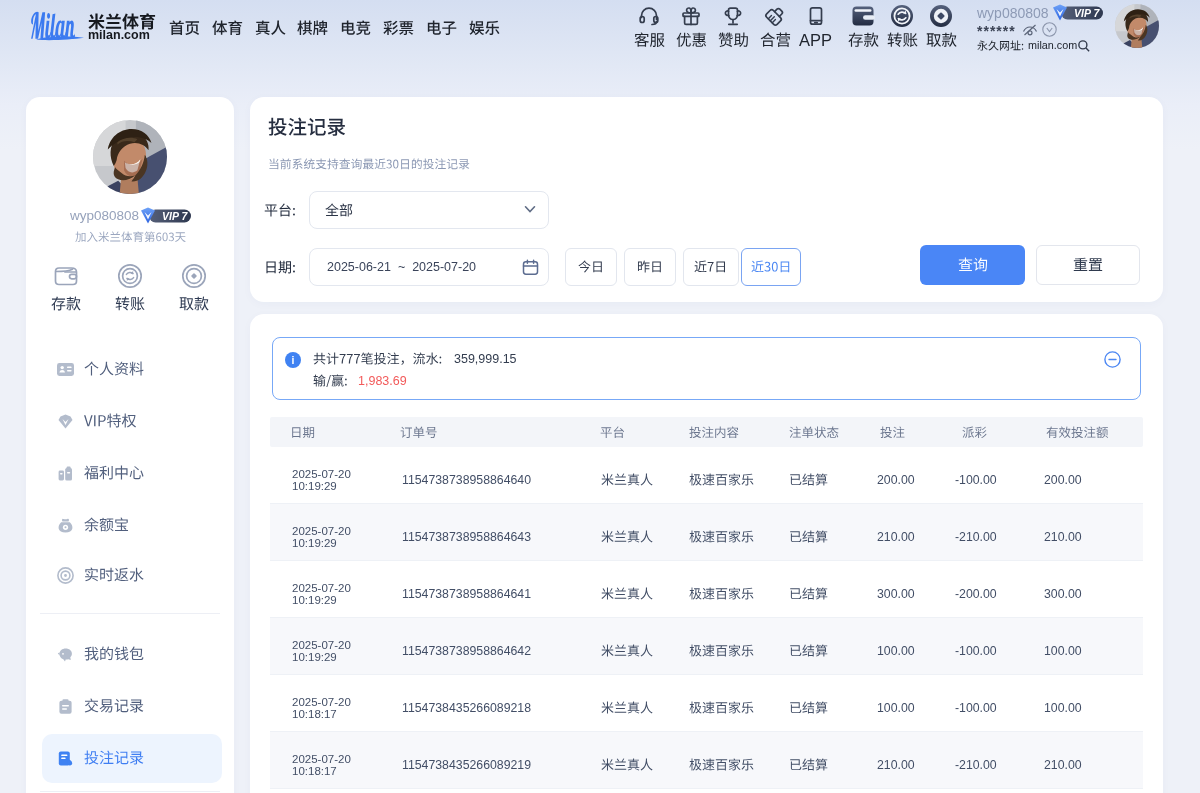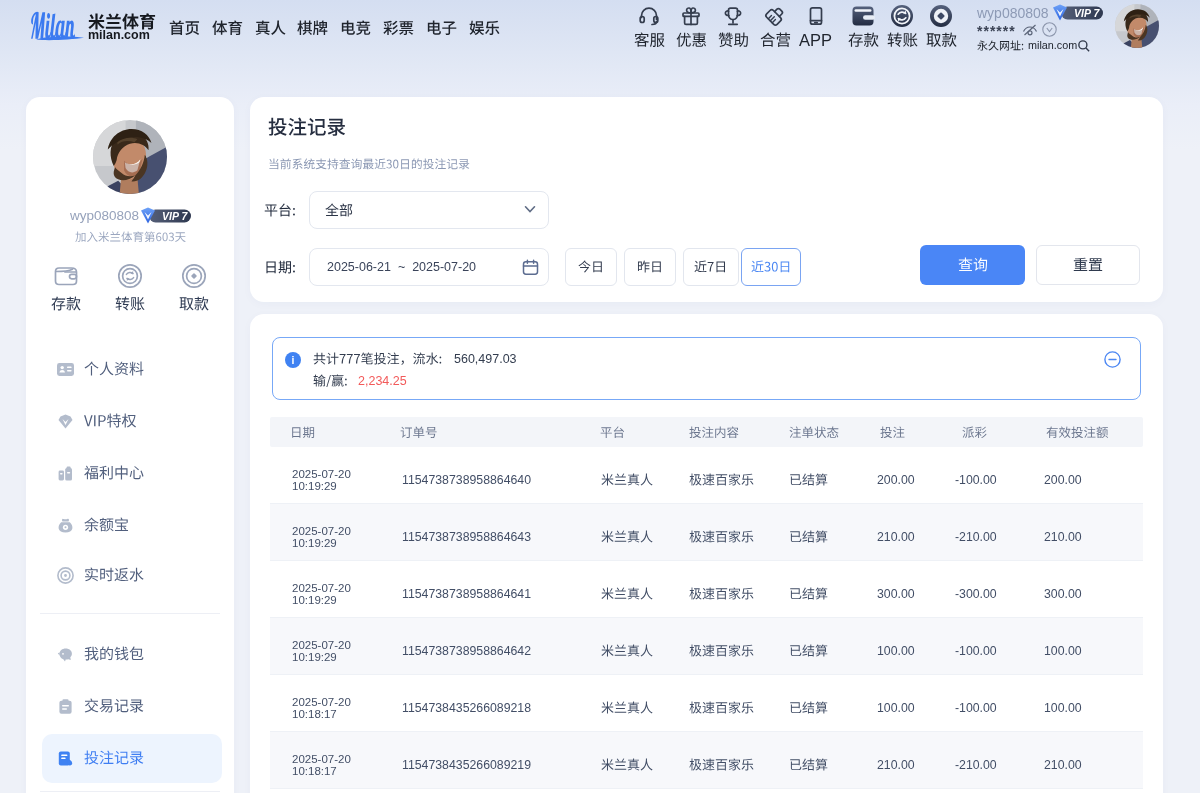--- a/index.html
+++ b/index.html
@@ -585,30 +585,30 @@
       <use href="#g105" transform="translate(40.4 11.44) scale(0.013000)"></use>
       <use href="#g110" transform="translate(47.6 11.44) scale(0.013000)"></use>
       <use href="#g81" transform="translate(60.6 11.44) scale(0.013000)"></use>
       <use href="#g82" transform="translate(73.6 11.44) scale(0.013000)"></use>
       <use href="#g111" transform="translate(86.6 11.44) scale(0.013000)"></use>
       <use href="#g112" transform="translate(99.6 11.44) scale(0.013000)"></use>
       <use href="#g72" transform="translate(112.6 11.44) scale(0.013000)"></use>
       <use href="#g41" transform="translate(125.6 11.44) scale(0.013000)"></use>
     </svg>
   </div>
-<div style="position:absolute;left:454px;top:352.8px;font-size:12.5px;font-weight:400;color:#333d4f;line-height:12.5px;white-space:nowrap;">560,497.03</div>
+<div style="position:absolute;left:454px;top:352.8px;font-size:12.5px;font-weight:400;color:#333d4f;line-height:12.5px;white-space:nowrap;">359,999.15</div>
 <div style="position:absolute;left:313px;top:373.7px;line-height:0">
     <svg width="34.7" height="13.0" viewBox="0 0 34.7 13.0" fill="#333d4f" xmlns="http://www.w3.org/2000/svg">
       <use href="#g113" transform="translate(0.0 11.44) scale(0.013000)"></use>
       <use href="#g114" transform="translate(13.0 11.44) scale(0.013000)"></use>
       <use href="#g115" transform="translate(18.1 11.44) scale(0.013000)"></use>
       <use href="#g41" transform="translate(31.1 11.44) scale(0.013000)"></use>
     </svg>
   </div>
-<div style="position:absolute;left:358px;top:374.8px;font-size:12.5px;font-weight:400;color:#f25a5a;line-height:12.5px;white-space:nowrap;">2,234.25</div>
+<div style="position:absolute;left:358px;top:374.8px;font-size:12.5px;font-weight:400;color:#f25a5a;line-height:12.5px;white-space:nowrap;">1,983.69</div>
 <svg style="position:absolute;left:1104px;top:351px" width="17" height="17" viewBox="0 0 17 17" fill="none" stroke="#4c87f3" stroke-width="1.4">
     <circle cx="8.5" cy="8.5" r="7.6"></circle>
     <path d="M5 8.5 H12" stroke-linecap="round"></path>
   </svg>
 <div style="position:absolute;left:270px;top:417px;width:873px;height:30px;background:#f3f5f9;border-radius:2px"></div>
 <div style="position:absolute;left:290px;top:425.5px;line-height:0">
     <svg width="25.0" height="12.5" viewBox="0 0 25.0 12.5" fill="#6b768e" xmlns="http://www.w3.org/2000/svg">
       <use href="#g97" transform="translate(0.0 11.0) scale(0.012500)"></use>
       <use href="#g102" transform="translate(12.5 11.0) scale(0.012500)"></use>
     </svg>
@@ -748,21 +748,21 @@
     </svg>
   </div>
 <div style="position:absolute;left:789px;top:587.2px;line-height:0">
     <svg width="39.0" height="13.0" viewBox="0 0 39.0 13.0" fill="#424e66" xmlns="http://www.w3.org/2000/svg">
       <use href="#g133" transform="translate(0.0 11.44) scale(0.013000)"></use>
       <use href="#g134" transform="translate(13.0 11.44) scale(0.013000)"></use>
       <use href="#g135" transform="translate(26.0 11.44) scale(0.013000)"></use>
     </svg>
   </div>
 <div style="position:absolute;left:877px;top:587.9px;font-size:12.3px;font-weight:400;color:#424e66;line-height:12.3px;white-space:nowrap;">300.00</div>
-<div style="position:absolute;left:955px;top:587.9px;font-size:12.3px;font-weight:400;color:#424e66;line-height:12.3px;white-space:nowrap;">-300.00</div>
+<div style="position:absolute;left:955px;top:587.9px;font-size:12.3px;font-weight:400;color:#424e66;line-height:12.3px;white-space:nowrap;">-200.00</div>
 <div style="position:absolute;left:1044px;top:587.9px;font-size:12.3px;font-weight:400;color:#424e66;line-height:12.3px;white-space:nowrap;">300.00</div>
 <div style="position:absolute;left:270px;top:618px;width:873px;height:57px;background:#f7f8fb"></div>
 <div style="position:absolute;left:270px;top:674px;width:873px;height:1px;background:#eef1f6"></div>
 <div style="position:absolute;left:292px;top:639.8px;font-size:11.5px;font-weight:400;color:#424e66;line-height:11.5px;white-space:nowrap;">2025-07-20</div>
 <div style="position:absolute;left:292px;top:651.6px;font-size:11.5px;font-weight:400;color:#424e66;line-height:11.5px;white-space:nowrap;">10:19:29</div>
 <div style="position:absolute;left:402px;top:644.9px;font-size:12.3px;font-weight:400;color:#424e66;line-height:12.3px;white-space:nowrap;">1154738738958864642</div>
 <div style="position:absolute;left:601px;top:644.2px;line-height:0">
     <svg width="52.0" height="13.0" viewBox="0 0 52.0 13.0" fill="#424e66" xmlns="http://www.w3.org/2000/svg">
       <use href="#g44" transform="translate(0.0 11.44) scale(0.013000)"></use>
       <use href="#g45" transform="translate(13.0 11.44) scale(0.013000)"></use>

